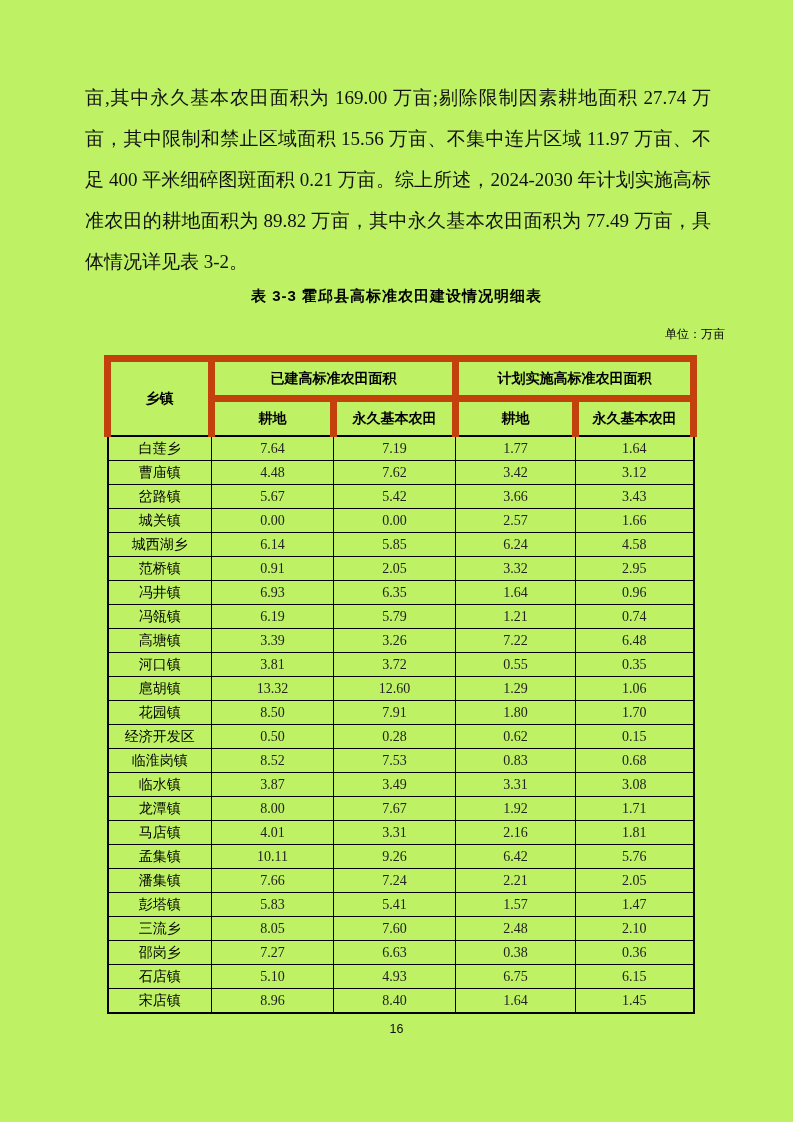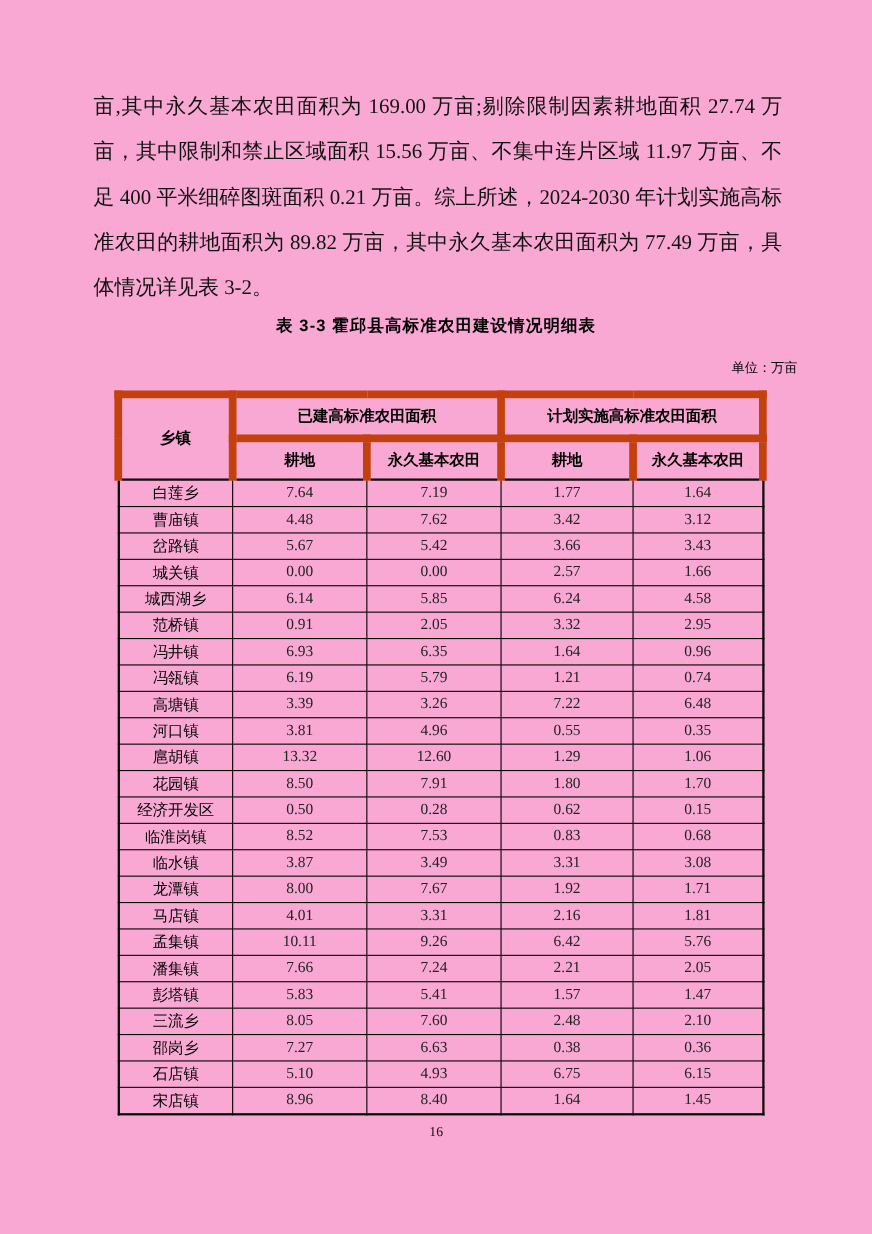--- a/index.html
+++ b/index.html
@@ -3,21 +3,21 @@
 <meta charset="utf-8">
 <style>
   html, body {
     margin: 0;
     padding: 0;
     background: #ffffff;
   }
   .page {
     width: 793px;
     height: 1122px;
-    background: #f9a8d4;
+    background: #bef264;
     position: relative;
     margin: 0 auto;
     color: #000000;
     overflow: hidden;
   }
   .body-text {
     position: absolute;
     left: 85px;
     top: 77px;
     width: 626px;
@@ -91,21 +91,21 @@
   table.hsf td.num {
     font-family: "Liberation Serif", "DejaVu Serif", serif;
     color: #222222;
   }
   .page-number {
     position: absolute;
     top: 1022px;
     left: 0;
     width: 100%;
     text-align: center;
-    font-family: Liberation Serif, serif;
+    font-family: Liberation Sans, sans-serif;
     font-size: 12.5px;
     color: #111111;
   }
 </style>
 </head>
 <body>
 
 <div class="page">
 
   <p class="body-text">亩,其中永久基本农田面积为 169.00 万亩;剔除限制因素耕地面积 27.74 万亩，其中限制和禁止区域面积 15.56 万亩、不集中连片区域 11.97 万亩、不足 400 平米细碎图斑面积 0.21 万亩。综上所述，2024-2030 年计划实施高标准农田的耕地面积为 89.82 万亩，其中永久基本农田面积为 77.49 万亩，具体情况详见表 3-2。</p>
@@ -195,21 +195,21 @@
         <tr>
           <td class="town">高塘镇</td>
           <td class="num">3.39</td>
           <td class="num">3.26</td>
           <td class="num">7.22</td>
           <td class="num">6.48</td>
         </tr>
         <tr>
           <td class="town">河口镇</td>
           <td class="num">3.81</td>
-          <td class="num">4.96</td>
+          <td class="num">3.72</td>
           <td class="num">0.55</td>
           <td class="num">0.35</td>
         </tr>
         <tr>
           <td class="town">扈胡镇</td>
           <td class="num">13.32</td>
           <td class="num">12.60</td>
           <td class="num">1.29</td>
           <td class="num">1.06</td>
         </tr>

